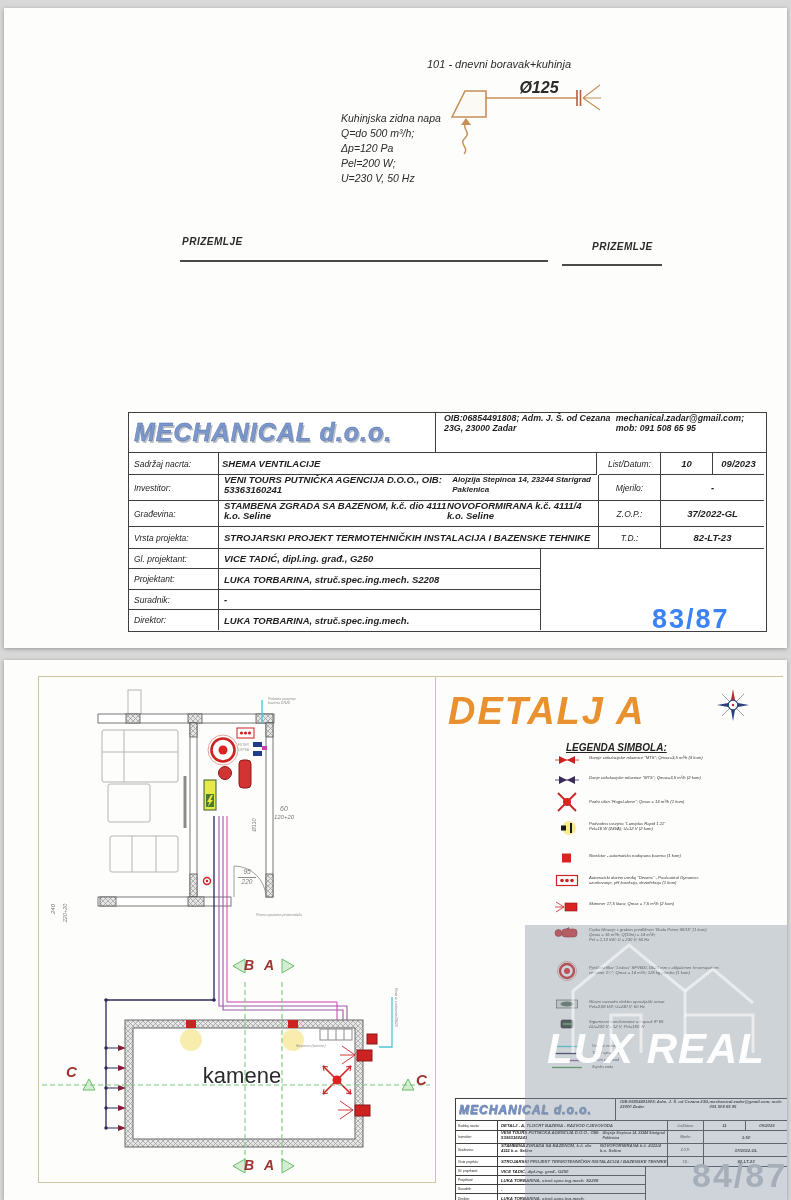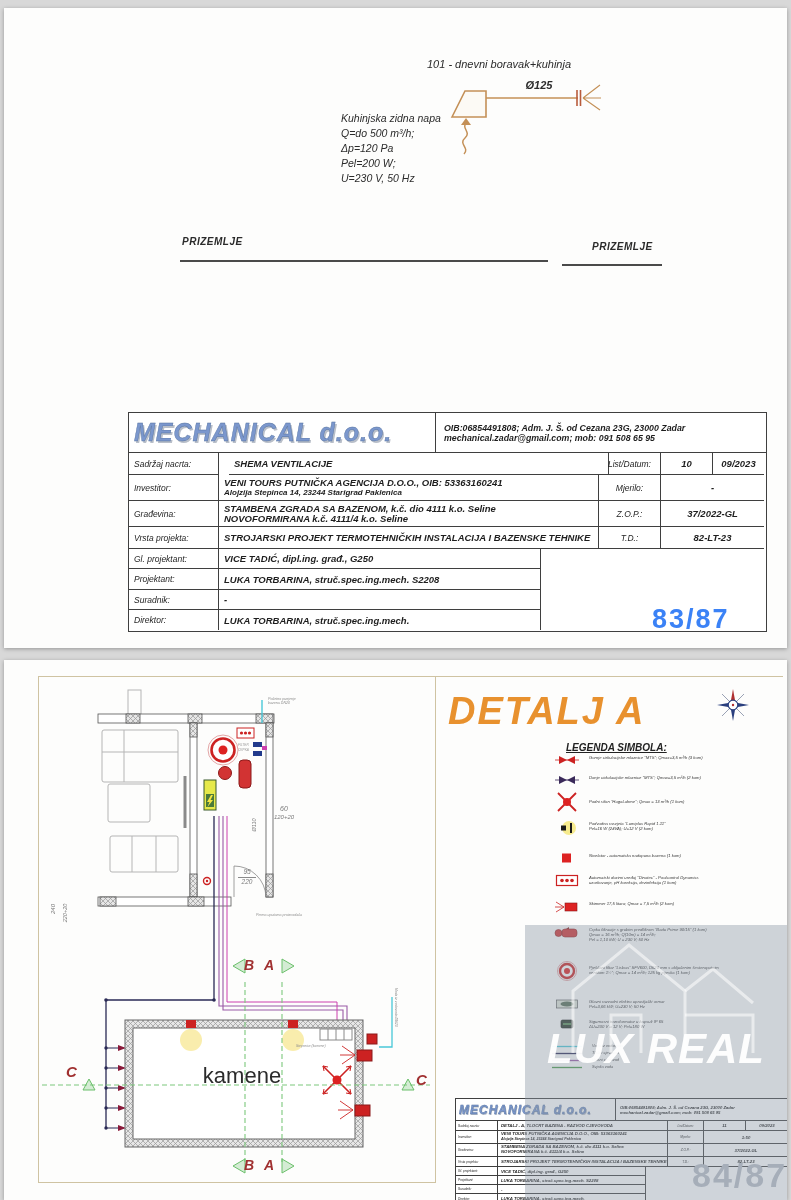--- a/index.html
+++ b/index.html
@@ -8,21 +8,21 @@
   .pg{position:absolute;background:#fdfdfc;box-shadow:0 1px 4px rgba(0,0,0,.3);overflow:hidden;}
   .abs{position:absolute;}
   .it{font-style:italic;}
   .ctrd{text-align:center;}
   
   .tb{position:absolute;border:1px solid #3f3f3f;background:#fff;}
   .tb .c{position:absolute;box-sizing:border-box;border-right:1px solid #3f3f3f;border-bottom:1px solid #3f3f3f;
          display:flex;align-items:center;padding-left:5px;font-style:italic;color:#1e1e1e;overflow:hidden;}
   .tb .nr{border-right:none;} .tb .nb{border-bottom:none;}
   .tb .ctr{justify-content:center;padding-left:0;}
-  .tb .stack{flex-direction:column;align-items:flex-start;justify-content:center;}
+  .tb .stack{flex-direction:row;align-items:flex-start;justify-content:center;}
   .lbl{font-size:8.5px;} .val{font-size:9.5px;font-weight:600;}
   .val2l{line-height:9.5px;}
   .logo{font-weight:700;font-style:italic;color:#7b97cd;letter-spacing:1px;
         text-shadow:1.6px 1.6px 0 #b9bfc9;-webkit-text-stroke:.4px #53719f;}
   .mlbl{font-size:3.2px;} .mval{font-size:4.3px;font-weight:600;} .mval2l{line-height:4.8px;}
   .pgnum{color:#3b82f6;font-weight:600;letter-spacing:2px;}
   
   .dtxt{font-style:italic;color:#2b2b2b;}
   .dim{color:#7a7a7a;font-style:italic;}
   .tiny{color:#8d8d8d;font-style:italic;}
@@ -36,21 +36,21 @@
   
   .wm{position:absolute;background:rgba(141,152,168,.42);}
   .wm-text{position:absolute;color:rgba(255,255,255,.95);font-weight:700;letter-spacing:1px;}
 </style>
 </head>
 <body>
 
 <div class="pg" style="left:4px;top:8px;width:783px;height:640px;">
 
   <div class="abs dtxt ctrd" style="left:360px;top:50px;width:270px;font-size:11px;">101 - dnevni boravak+kuhinja</div>
-  <div class="abs dtxt ctrd" style="left:500px;top:71px;width:70px;font-size:11px;font-weight:600;">Ø125</div>
+  <div class="abs dtxt ctrd" style="left:500px;top:71px;width:70px;font-size:16px;font-weight:600;">Ø125</div>
   <svg class="abs" style="left:326px;top:48px;" width="290" height="140" viewBox="0 0 290 140">
     <path d="M122,61 L135,35 L156,35 L156,61 Z" fill="rgba(250,245,235,.4)" stroke="#c49057" stroke-width="1.6"></path>
     <path d="M156,42 H248" stroke="#c49057" stroke-width="1.5"></path>
     <path d="M247,34 V50 M250.5,34 V50" stroke="#b85c3c" stroke-width="1.6"></path>
     <path d="M253,42 L270,29 M253,42 L271,42 M253,42 L270,54" stroke="#c49057" stroke-width="1.1" fill="none"></path>
     <path d="M137,66 C130,72 142,76 135,82 C128,88 140,92 134,98" stroke="#c49057" stroke-width="1.5" fill="none"></path>
     <polygon points="136,62 141,69 131,69" fill="#c49057"></polygon>
   </svg>
   <div class="abs dtxt" style="left:337px;top:103px;font-size:10.5px;line-height:15px;">
     <div>Kuhinjska zidna napa</div>
@@ -68,21 +68,21 @@
   <div class="tb" style="left:124px;top:404px;width:637px;height:218px;">
     <div class="c" style="left:0;top:0;width:307px;height:40px;">
       <span class="logo" style="font-size:25px;">MECHANICAL d.o.o.</span>
     </div>
     <div class="c nr stack" style="left:307px;top:0;width:330px;height:40px;padding-left:8px;">
       <span style="font-size:8.8px;font-weight:600;">OIB:06854491808; Adm. J. Š. od Cezana 23G, 23000 Zadar</span>
       <span style="font-size:8.8px;font-weight:600;">mechanical.zadar@gmail.com; mob: 091 508 65 95</span>
     </div>
 
     <div class="c lbl" style="left:0;top:40px;width:90px;height:22px;">Sadržaj nacrta:</div>
-    <div class="c val" style="left:100px;top:40px;width:380px;height:22px;">SHEMA VENTILACIJE</div>
+    <div class="c val" style="left:88px;top:40px;width:380px;height:22px;">SHEMA VENTILACIJE</div>
     <div class="c lbl" style="left:0;top:62px;width:90px;height:26px;">Investitor:</div>
     <div class="c val stack val2l" style="left:90px;top:62px;width:380px;height:26px;">
       <span>VENI TOURS PUTNIČKA AGENCIJA D.O.O., OIB: 53363160241</span>
       <span style="font-size:8px;">Alojzija Stepinca 14, 23244 Starigrad Paklenica</span>
     </div>
     <div class="c lbl" style="left:0;top:88px;width:90px;height:26px;">Građevina:</div>
     <div class="c val stack val2l" style="left:90px;top:88px;width:380px;height:26px;">
       <span>STAMBENA ZGRADA SA BAZENOM, k.č. dio 4111 k.o. Seline</span>
       <span>NOVOFORMIRANA  k.č. 4111/4 k.o. Seline</span>
     </div>

